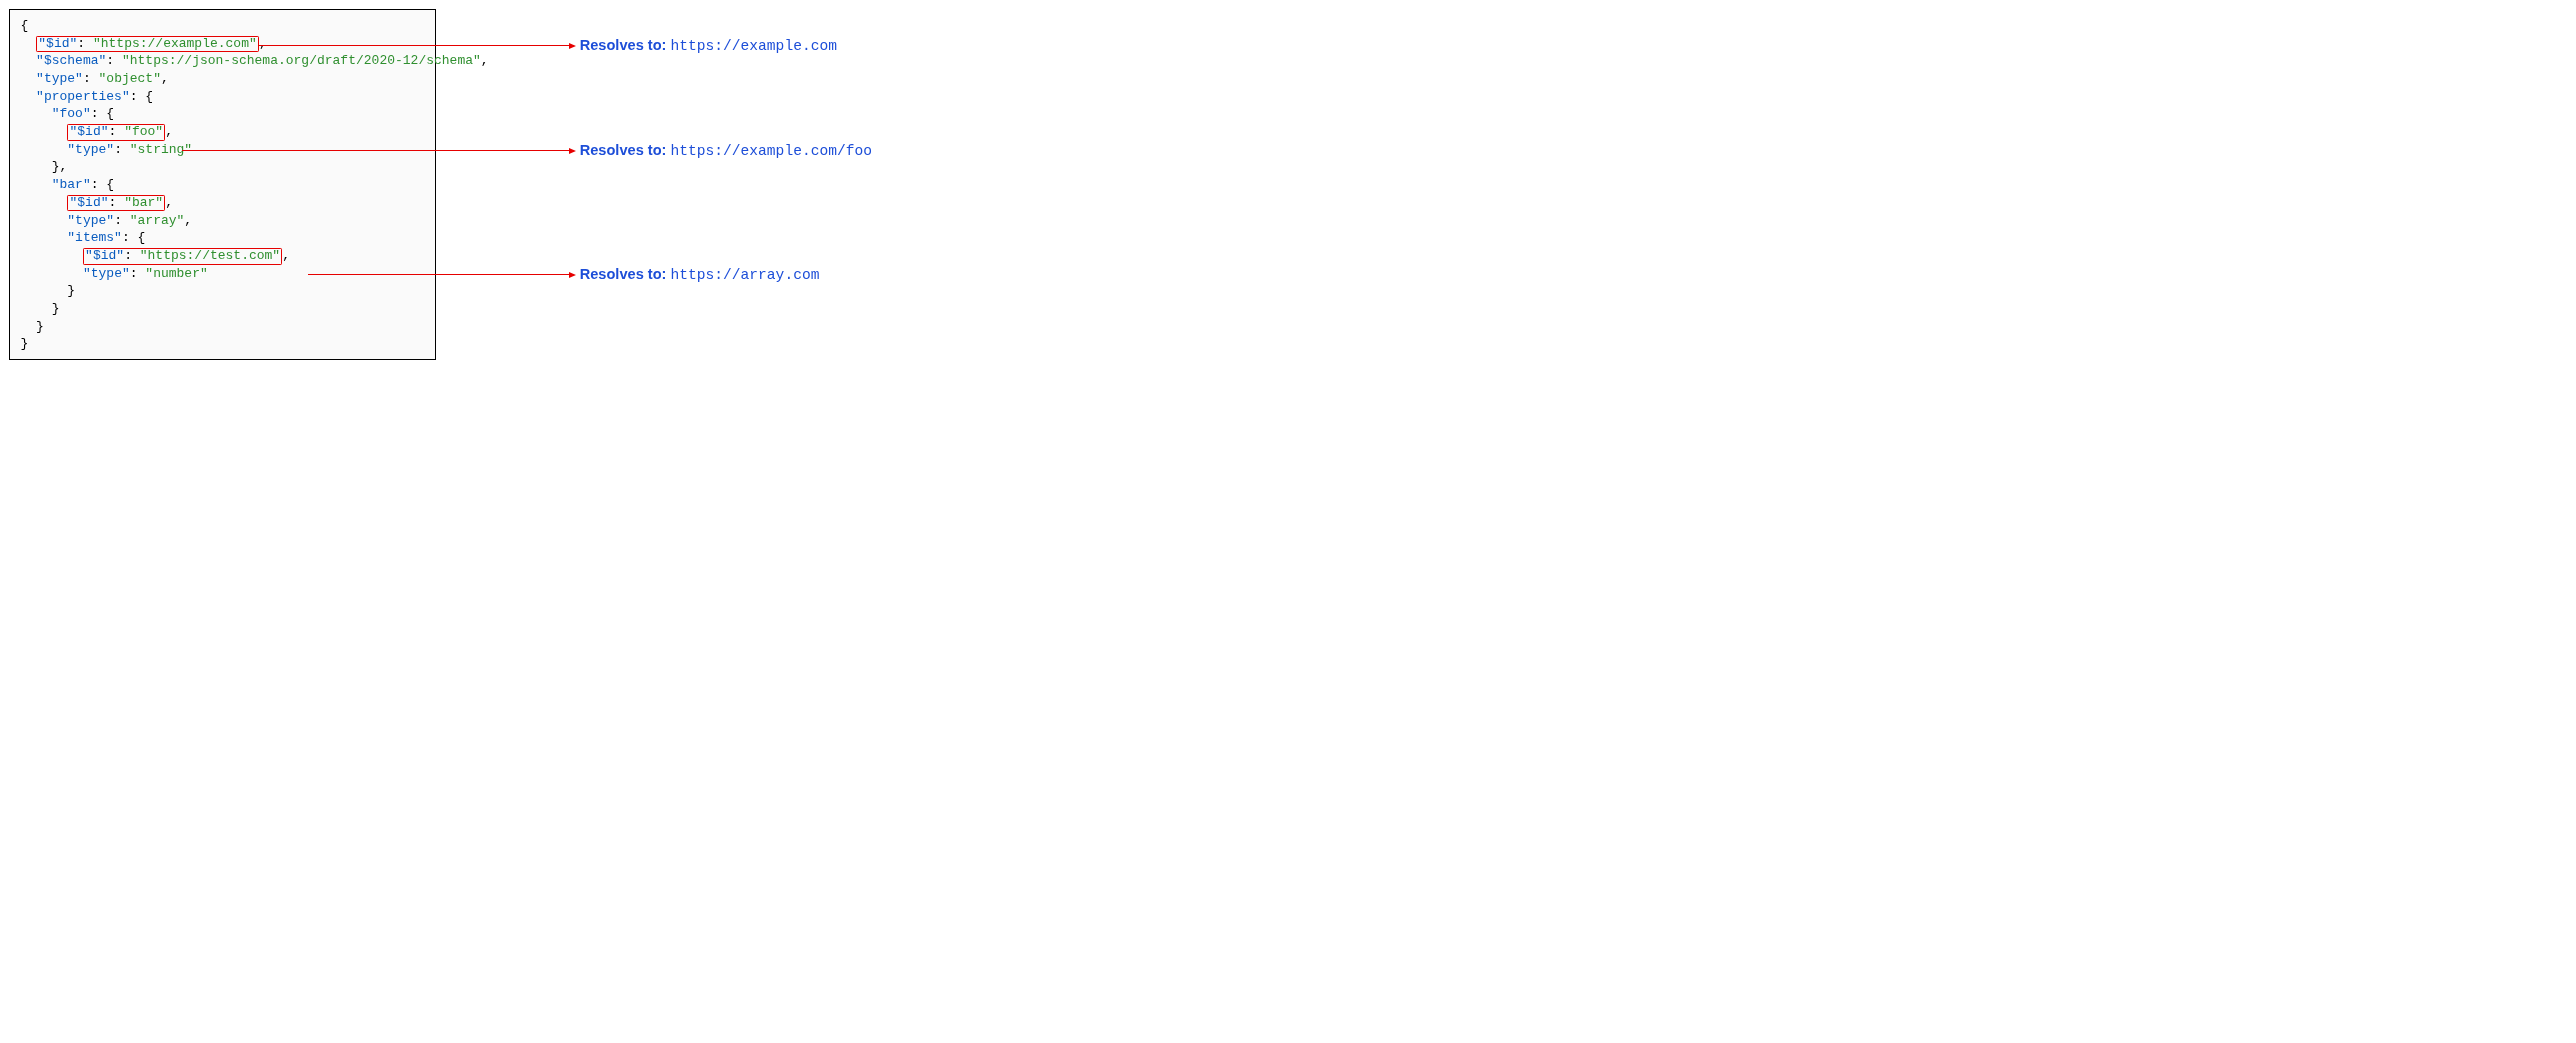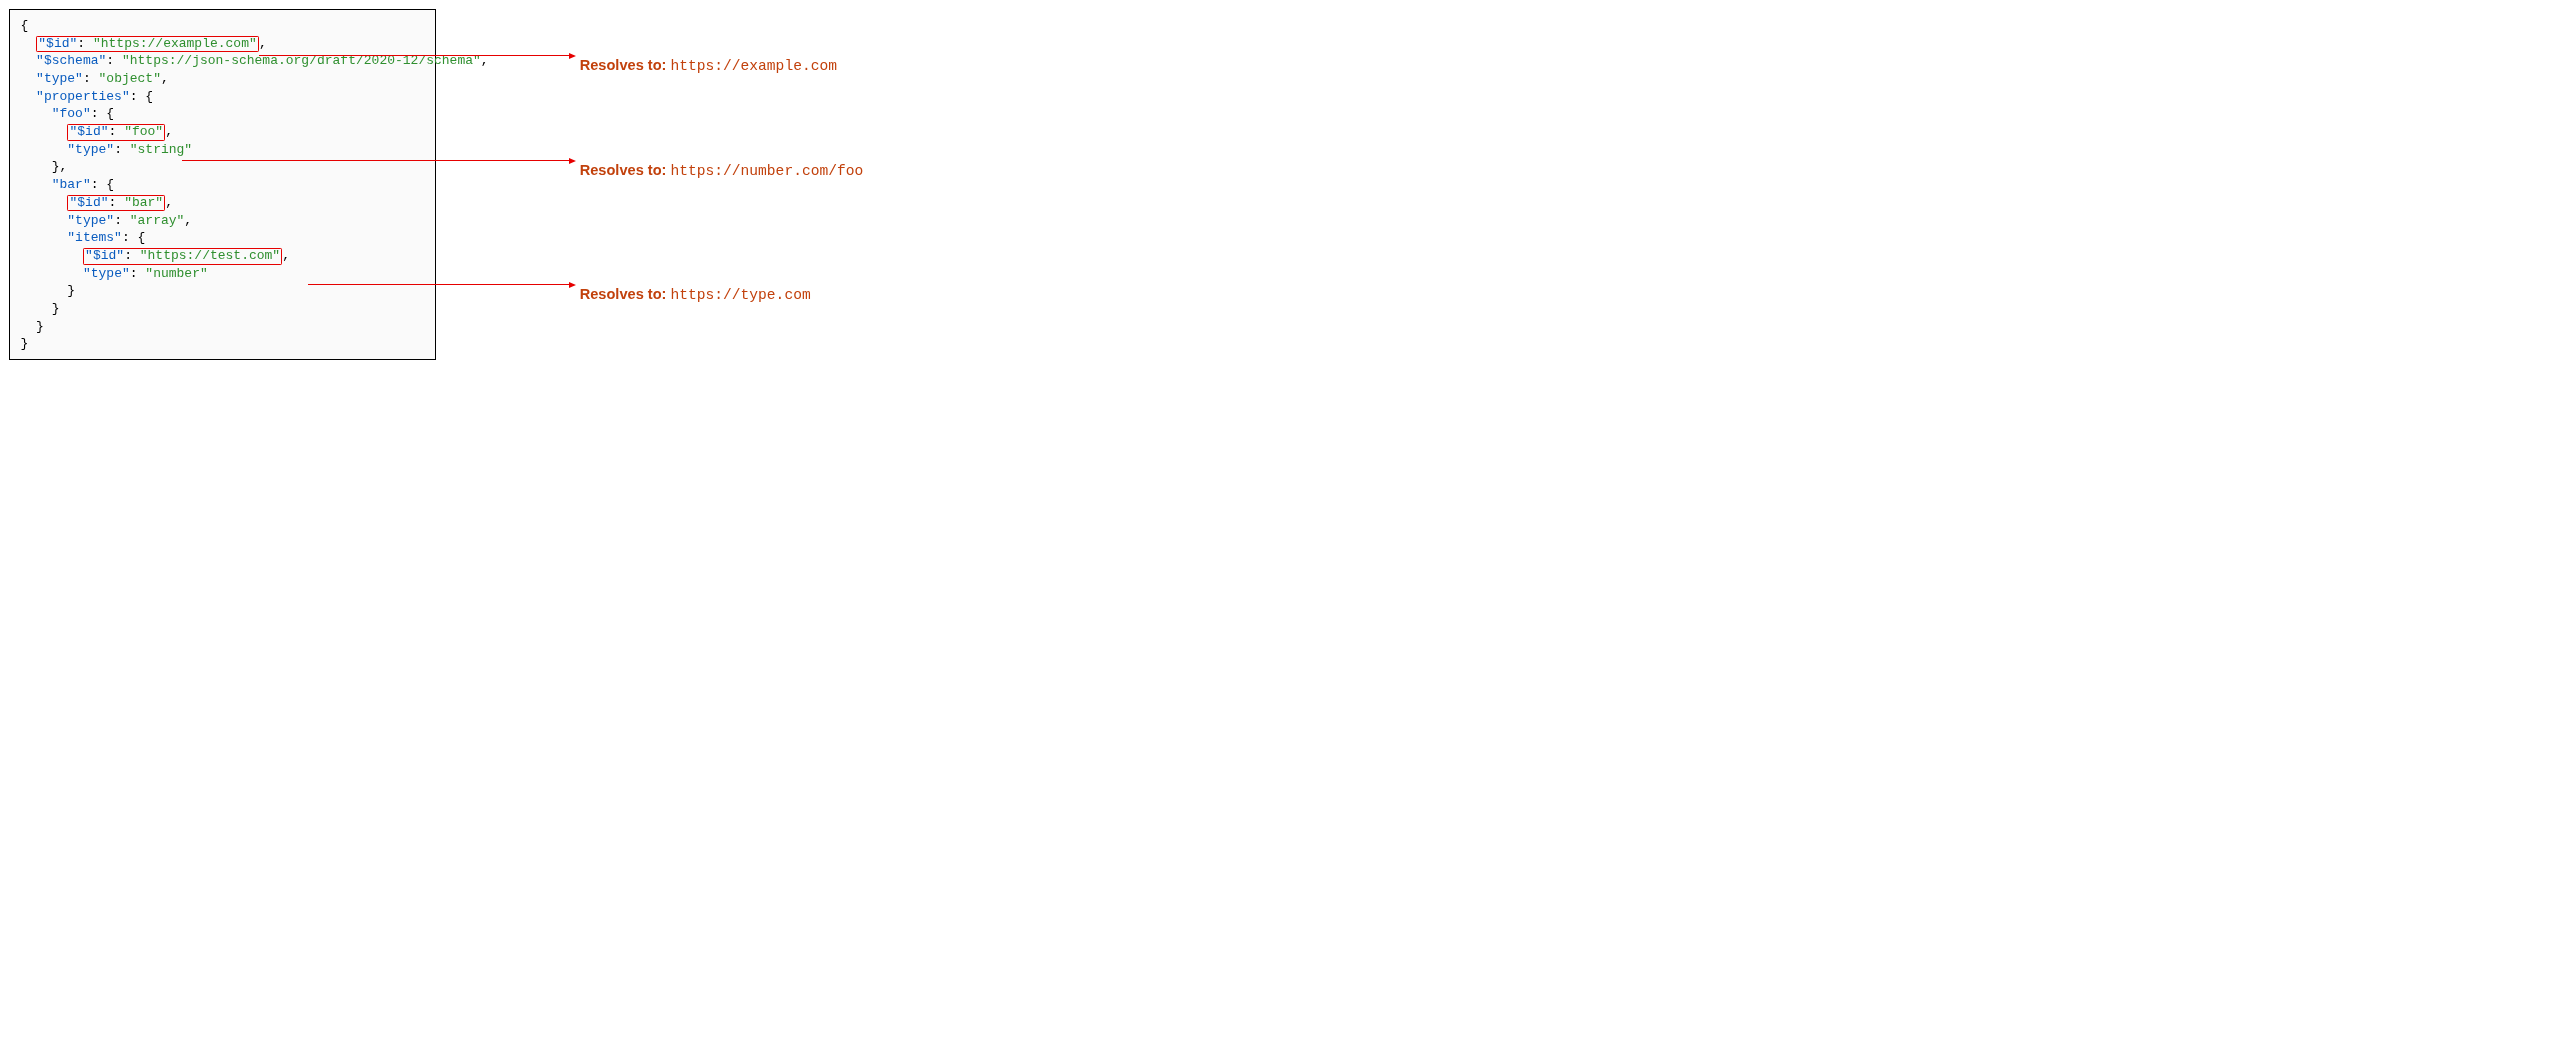--- a/index.html
+++ b/index.html
@@ -65,24 +65,23 @@
   }
   .callout .arrowhead {
     width: 0; height: 0;
     border-top: 3.7px solid transparent;
     border-bottom: 3.7px solid transparent;
     border-left: 7.3px solid #e60000;
     margin-right: 3.7px;
   }
   .callout .text {
     font-size: 14.6px;
-    color: #c2410c;
+    color: #1d4ed8;
     white-space: nowrap;
     pointer-events: auto;
-    margin-top: 20px;
   }
   .callout .text .bold { font-weight: 700; }
   .callout .text .mono { font-family: ui-monospace, SFMono-Regular, Menlo, Consolas, "Liberation Mono", monospace; }
 </style>
 </head>
 <body>
 
 <div class="stage">
 
   <div class="codebox">
@@ -116,30 +115,30 @@
         <span class="bold">Resolves to:</span>
         <span class="mono">https://example.com</span>
       </div>
     </div>
 
     <div class="callout" style="left:182px; top:142px;">
       <div class="line" style="width:387px;"></div>
       <div class="arrowhead"></div>
       <div class="text">
         <span class="bold">Resolves to:</span>
-        <span class="mono">https://number.com/foo</span>
+        <span class="mono">https://example.com/foo</span>
       </div>
     </div>
 
 
     <div class="callout" style="left:308px; top:266px;">
       <div class="line" style="width:261px;"></div>
       <div class="arrowhead"></div>
       <div class="text">
         <span class="bold">Resolves to:</span>
-        <span class="mono">https://type.com</span>
+        <span class="mono">https://array.com</span>
       </div>
     </div>
 
   </div>
 
 </div>
 
 
 </body></html>

